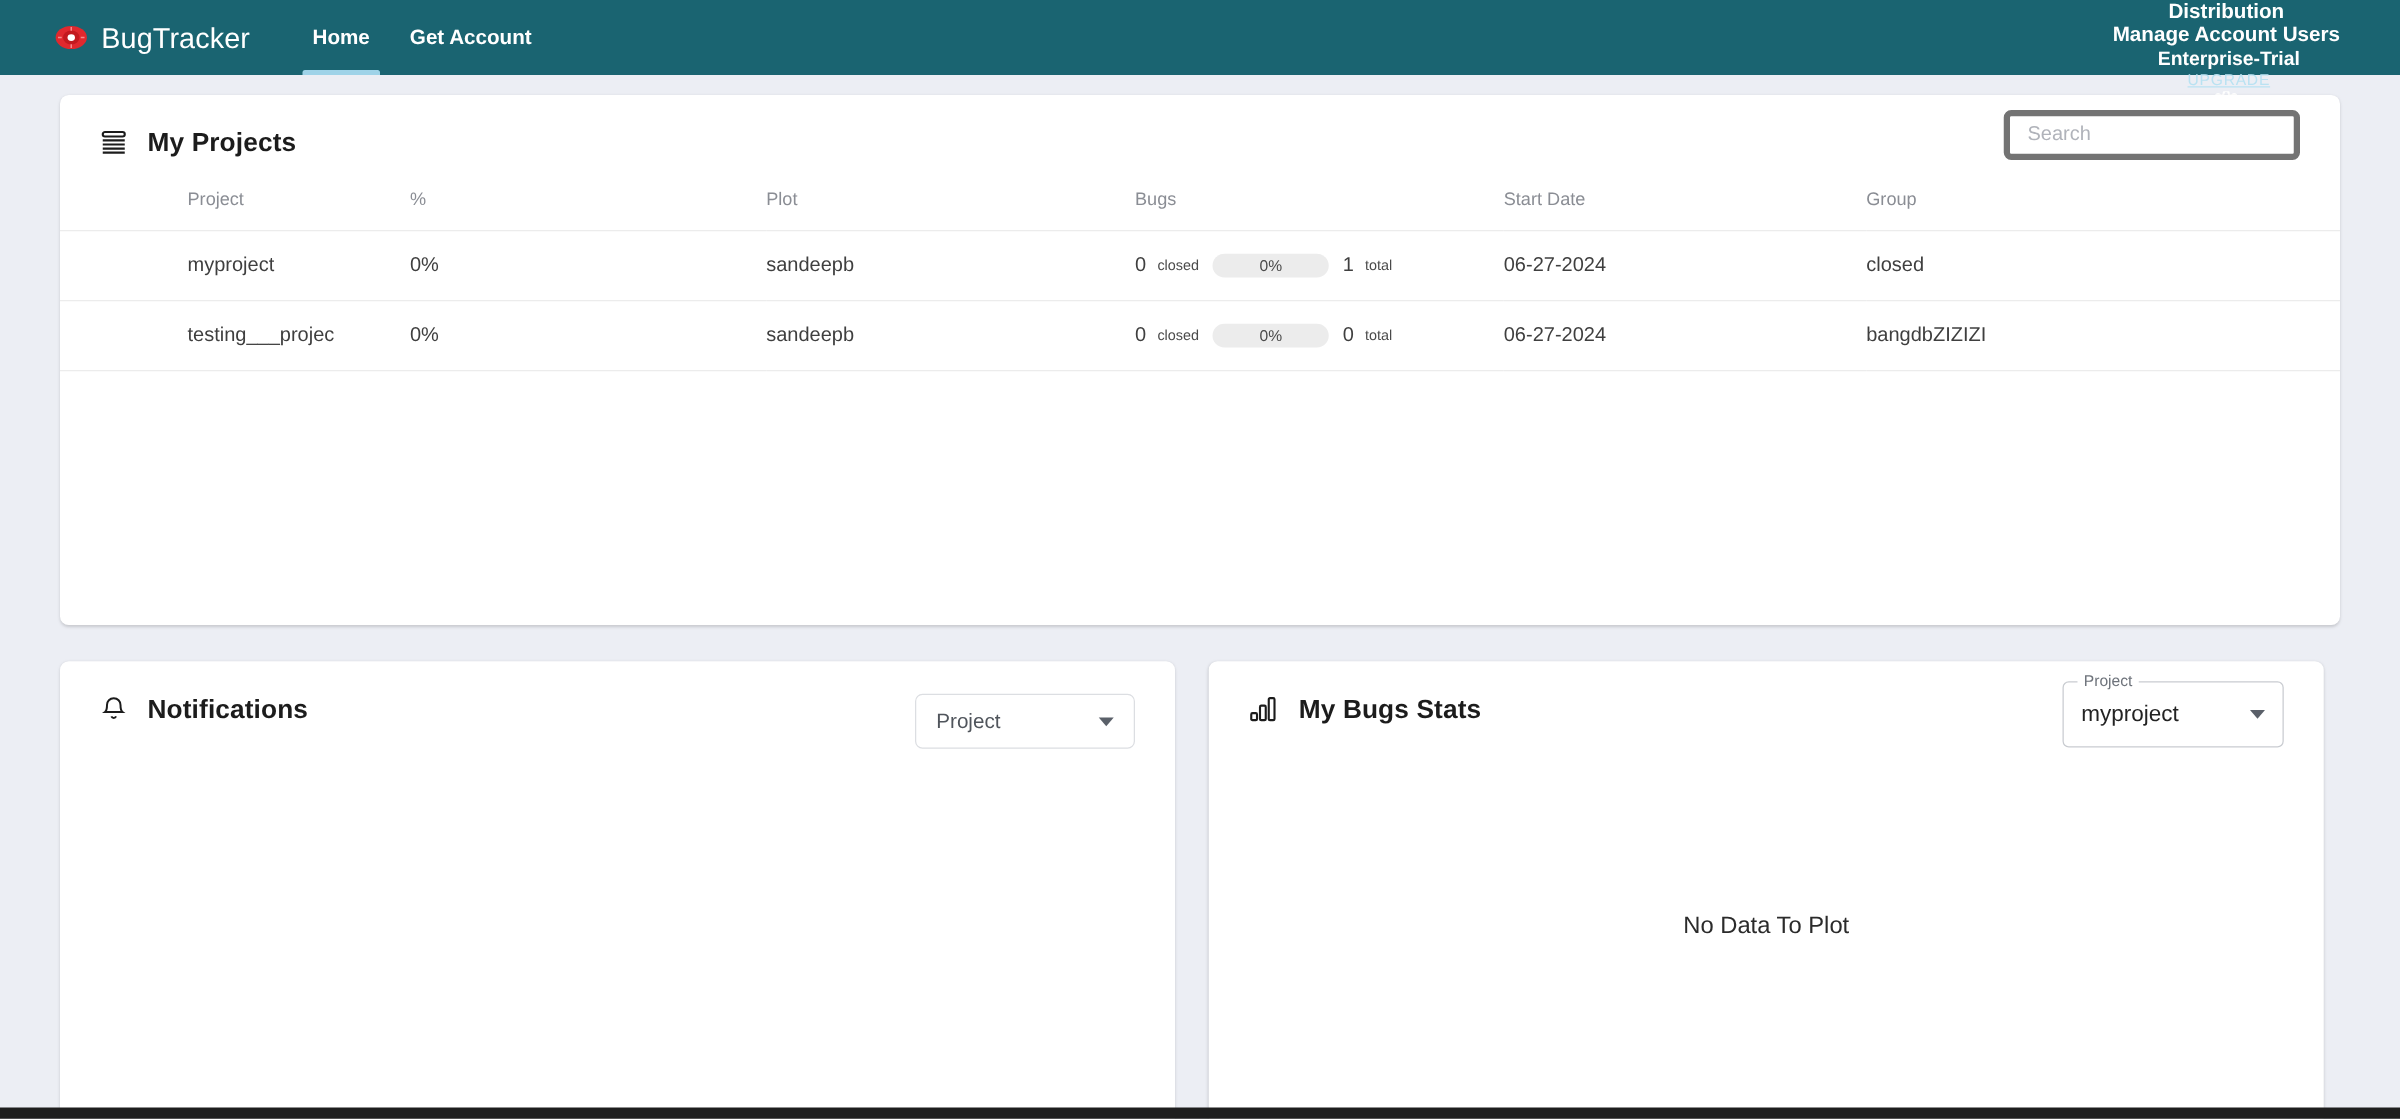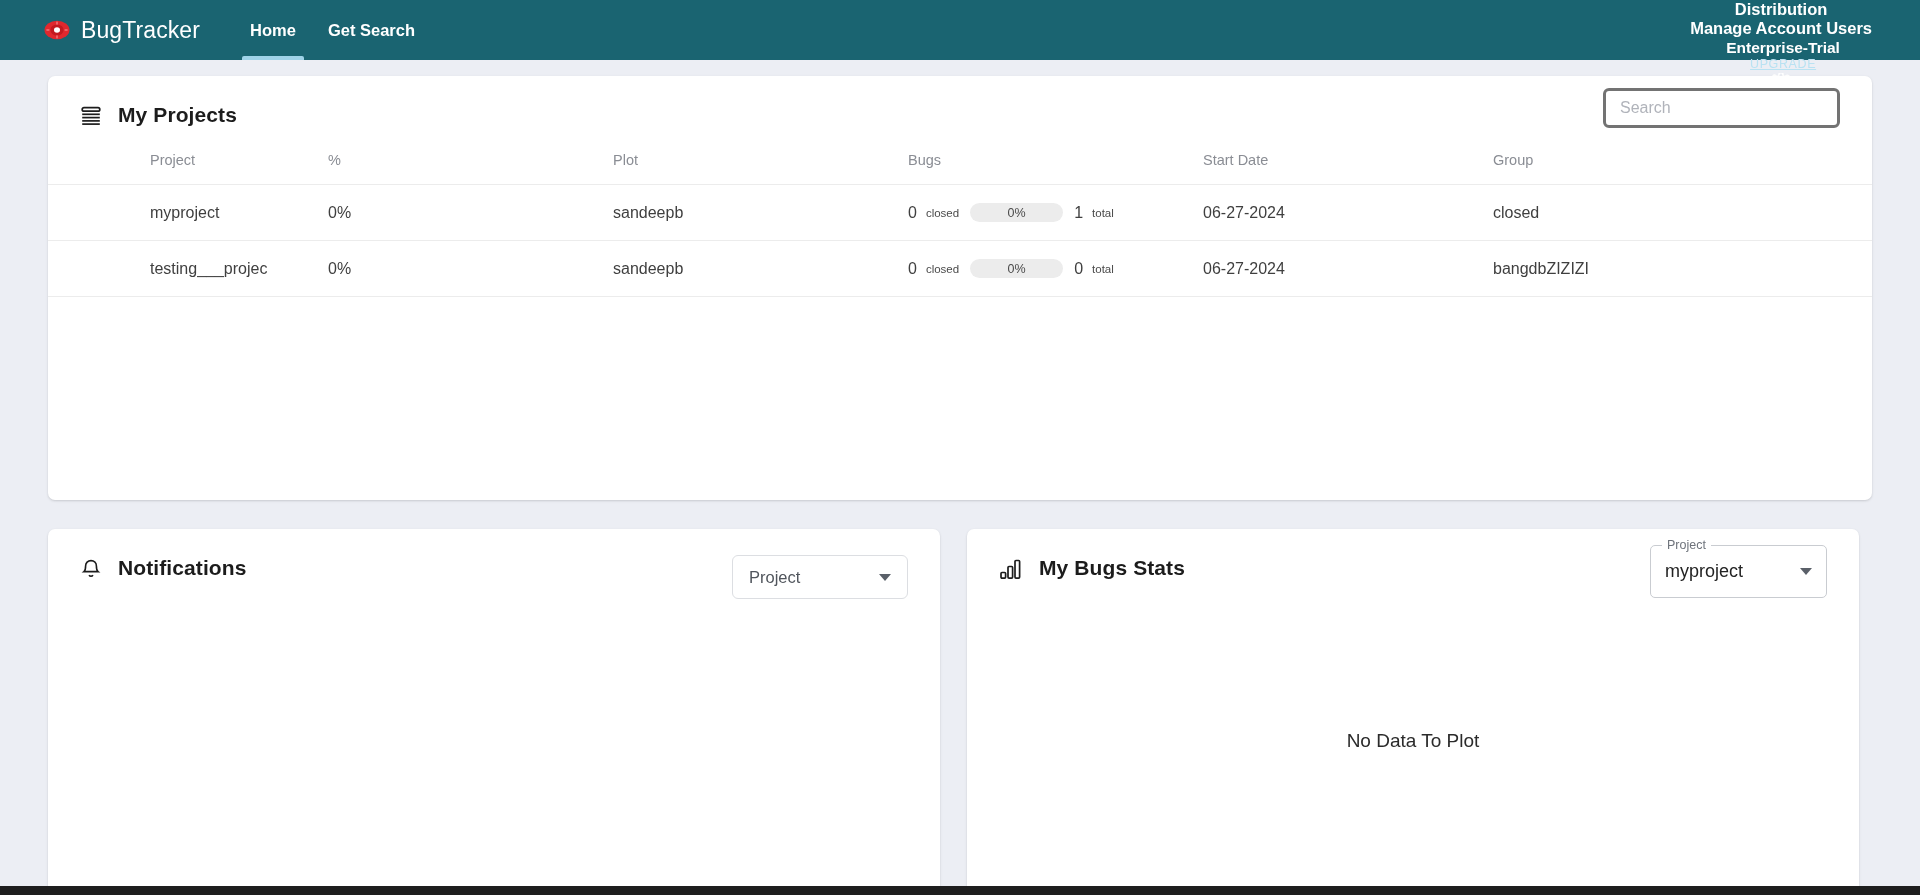--- a/index.html
+++ b/index.html
@@ -66,30 +66,30 @@
 
   .card {
     background: #ffffff;
     border-radius: 7px;
     box-shadow: 0 1px 3px rgba(0,0,0,.10), 0 1px 2px rgba(0,0,0,.06);
   }
 
   
   .projects-card { height: 424px; position: relative; padding: 0 0; }
   .card-head {
-    display: flex; align-items: flex-end;
+    display: flex; align-items: flex-start;
     padding: 27px 32px 0 32px;
     position: relative;
   }
   .card-head-icon { margin-right: 16px; display: flex; align-items: center; }
   .card-title { font-size: 21px; font-weight: 700; color: #1c1c1c; letter-spacing: .1px; }
   .search-box {
     position: absolute; right: 32px; top: 12px;
     width: 237px; height: 40px;
-    border: 3px solid #737373; border-radius: 6px;
+    border: 5px solid #737373; border-radius: 6px;
     padding: 0 14px; font-size: 16px; color: #3b3b3b;
     font-family: "Liberation Sans", sans-serif;
     outline: none; background: #fff;
   }
   .search-box::placeholder { color: #b0b3ba; }
 
   table.projects { width: 100%; border-collapse: collapse; margin-top: 25px; table-layout: fixed; }
   table.projects th {
     text-align: left; font-weight: 400; font-size: 14.5px; color: #8a8d94;
     padding: 0 0 16px 0; border-bottom: 1px solid #ececec;
@@ -181,21 +181,21 @@
           <rect x="20.6" y="9.4" width="3" height="1.2" fill="#f58a8d"></rect>
         </svg>
       </span>
       <span class="brand-name">BugTracker</span>
     </div>
 
     <div class="nav-item active">
       <span>Home</span>
     </div>
     <div class="nav-item">
-      <span>Get Search</span>
+      <span>Get Account</span>
     </div>
   </div>
 
   <div class="nav-right">
     <div class="nav-item">
       <span>Distribution</span>
     </div>
     <div class="nav-item">
       <span>Manage Account Users</span>
     </div>

